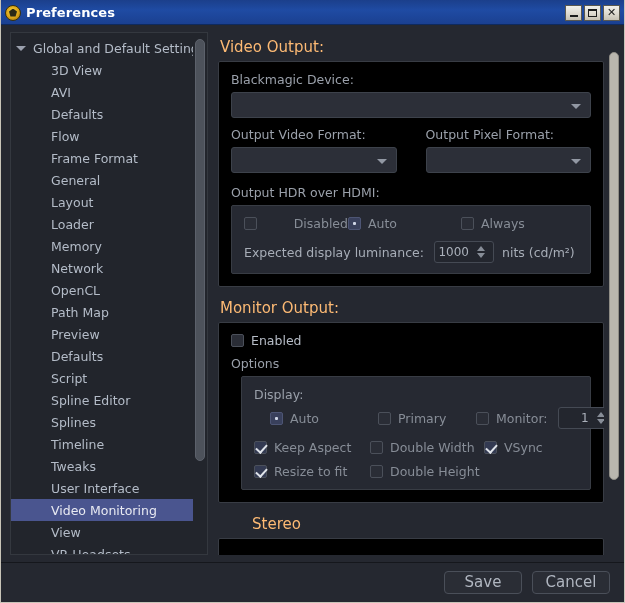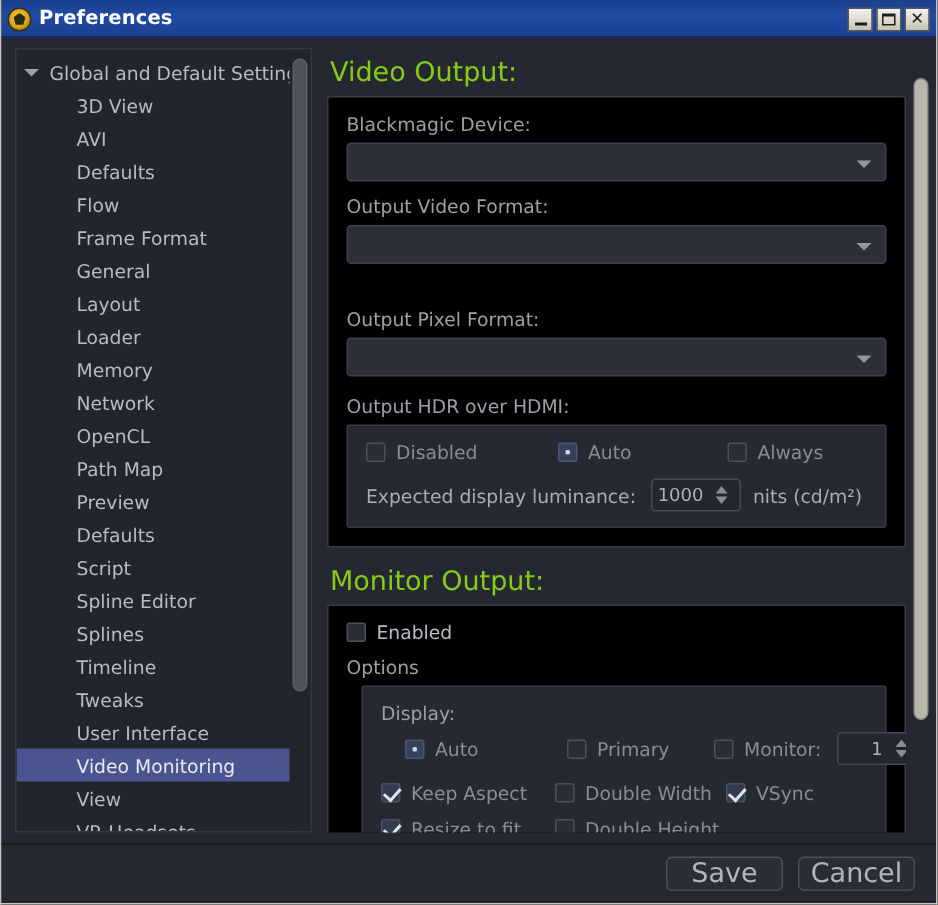--- a/index.html
+++ b/index.html
@@ -191,22 +191,22 @@
     flex: 1 1 auto;
     position: relative;
     min-width: 0;
   }
   #main {
     position: absolute;
     left: 10px; top: 7px; right: 20px; bottom: 7px;
     overflow: hidden;
   }
   .group-title {
-    color: #84cc16;
-    font-size: 18px;
+    color: #fdba74;
+    font-size: 15px;
     margin: 6px 0 5px 2px;
   }
   .panel {
     border: 1px solid #383c44;
     border-radius: 2px;
     background: #000000;
     padding: 10px 12px 12px 12px;
     box-sizing: border-box;
   }
   .sub-label {
@@ -227,21 +227,20 @@
     right: 9px; top: 11px;
     width: 0; height: 0;
     border-left: 5px solid transparent;
     border-right: 5px solid transparent;
     border-top: 5px solid #9298a3;
   }
   .two-col {
     display: flex;
     gap: 29px;
     margin-top: 9px;
-    flex-direction: column;
   }
   .two-col > div { flex: 1 1 0; min-width: 0; }
 
   .inner-panel {
     border: 1px solid #383c44;
     border-radius: 2px;
     background: #262932;
     padding: 10px 12px;
     box-sizing: border-box;
   }
@@ -372,21 +371,21 @@
     box-sizing: border-box;
     gap: 10px;
   }
   .footer-btn {
     width: 78px;
     height: 23px;
     border: 1px solid #4a4f59;
     border-radius: 4px;
     background: #2a2d35;
     color: #b0b6c0;
-    font-size: 18px;
+    font-size: 15px;
     line-height: 21px;
     text-align: center;
     box-sizing: border-box;
   }
 </style>
 </head>
 <body>
 
 <div id="window">
 
@@ -513,21 +512,21 @@
               <div class="sub-label">Output Pixel Format:</div>
               <div class="combo">
                 <span class="arrow"></span>
               </div>
             </div>
           </div>
 
           <div class="sub-label" style="margin-top:12px;">Output HDR over HDMI:</div>
           <div class="inner-panel">
             <div class="ctl-row" id="hdr-radios">
-                <span class="ctl dim" style="width: 128px;">
+                <span class="ctl dim" style="width: 104px; justify-content: space-between;">
                   <span class="box" style="border-radius: 2px;"></span>
                   <span class="lbl">Disabled</span>
                 </span>
                 <span class="ctl radio-on on dim" style="width: 113px;">
                   <span class="box" style="border-radius: 2px;"></span>
                   <span class="lbl">Auto</span>
                 </span>
                 <span class="ctl dim">
                   <span class="box" style="border-radius: 2px;"></span>
                   <span class="lbl">Always</span>

